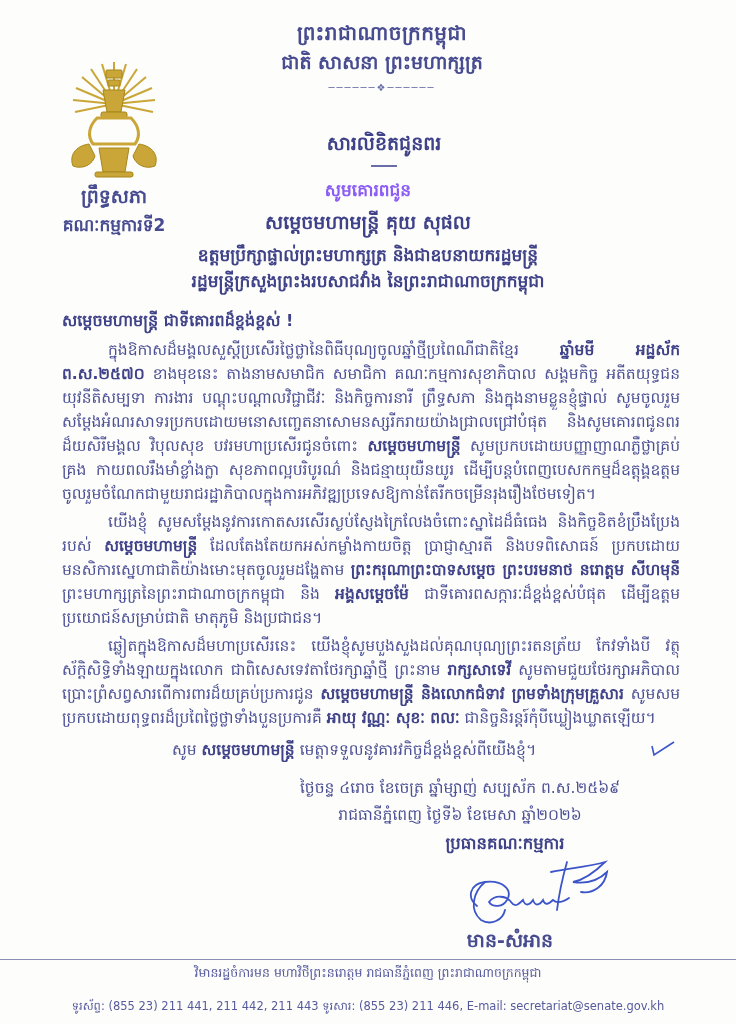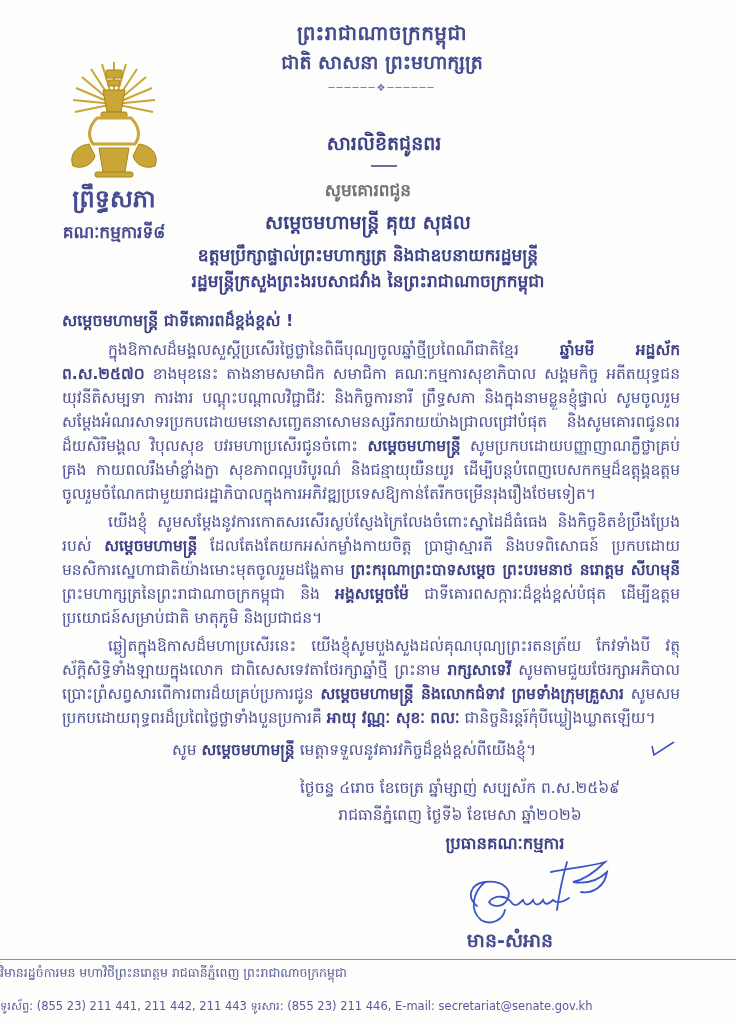--- a/index.html
+++ b/index.html
@@ -14,27 +14,27 @@
   .page{position:relative;width:736px;height:1024px;}
   .b{font-weight:bold;color:#3f4288;}
   
   .header{padding-top:20px;text-align:center;padding-left:28px;}
   .kingdom{font-size:20px;font-weight:bold;color:#474b90;letter-spacing:.5px;}
   .motto{font-size:19px;font-weight:bold;color:#474b90;margin-top:0;}
   .ornament{margin-top:4px;font-size:10px;color:#6a6da8;letter-spacing:2px;}
   
   .emblem-block{position:absolute;left:40px;top:60px;width:148px;text-align:center;}
   .emblem-block svg{display:block;margin:0 auto;}
-  .seal-line1{font-size:24px;font-weight:bold;color:#474b90;margin-top:2px;}
+  .seal-line1{font-size:19px;font-weight:bold;color:#474b90;margin-top:2px;}
   .seal-line2{font-size:17px;font-weight:bold;color:#474b90;margin-top:2px;}
   
   .title-block{margin-top:38px;text-align:center;margin-left:32px;}
   .letter-title{font-size:19px;font-weight:bold;color:#3f4288;}
   .title-dash{width:26px;height:2px;background:#6a6da8;margin:6px auto 0;}
-  .salute-to{margin-top:12px;text-align:center;font-size:17px;font-weight:bold;color:#737373;}
+  .salute-to{margin-top:12px;text-align:center;font-size:17px;font-weight:bold;color:#8b5cf6;}
   .recipient{margin-top:6px;text-align:center;font-size:19px;font-weight:bold;color:#3f4288;}
   .rtitle{margin-top:5px;text-align:center;font-size:17px;font-weight:bold;color:#3f4288;line-height:25px;}
   
   .salutation{margin:16px 58px 0 62px;font-size:16px;font-weight:bold;color:#3f4288;}
   p.body-par{
     margin:4px 56px 0 62px;
     font-size:15.5px;line-height:24px;
     text-align:justify;text-indent:46px;
     color:#4b4f94;
   }
@@ -42,21 +42,21 @@
   .tick{display:inline-block;vertical-align:-3px;margin-left:4px;}
   
   .date-block{margin-top:8px;text-align:center;transform:translateX(92px);font-size:15.5px;line-height:27px;}
   .signer-title{margin-top:4px;text-align:center;transform:translateX(137px);font-size:16.5px;font-weight:bold;color:#3f4288;}
   .signature-wrap{position:absolute;left:455px;top:858px;width:170px;height:80px;}
   .signer-name{position:absolute;left:420px;top:928px;width:180px;text-align:center;font-size:19px;font-weight:bold;color:#474b90;}
   
   .footer{
     position:absolute;left:0;bottom:8px;width:736px;
     border-top:1px solid #8b8db8;
-    padding-top:5px;
+    text-align:center;padding-top:5px;
   }
   .footer-address{font-size:12.5px;color:#565a9c;}
   .footer-contact{font-size:11.5px;color:#565a9c;margin-top:16px;}
 </style>
 </head>
 <body>
 
 <div class="page">
 
   <div class="header">
@@ -90,21 +90,21 @@
         <path d="M44 30 L66 30 L62 52 L48 52 Z"></path>
         <rect x="42" y="52" width="26" height="6" rx="2"></rect>
         <path d="M38 58 C30 66 28 76 34 84 L76 84 C82 76 80 66 72 58 Z" fill="none" stroke="#c9a637" stroke-width="3"></path>
         <path d="M30 84 C16 86 10 96 14 106 C24 110 34 104 36 96 Z"></path>
         <path d="M80 84 C94 86 100 96 96 106 C86 110 76 104 74 96 Z"></path>
         <path d="M40 88 L70 88 L66 112 L44 112 Z"></path>
         <rect x="36" y="112" width="38" height="5" rx="2"></rect>
       </g>
     </svg>
     <div class="seal-line1">ព្រឹទ្ធសភា</div>
-    <div class="seal-line2">គណៈកម្មការទី៨</div>
+    <div class="seal-line2">គណៈកម្មការទី2</div>
   </div>
 
   <div class="title-block">
     <div class="letter-title">សារលិខិតជូនពរ</div>
     <div class="title-dash"></div>
   </div>
   <div class="salute-to">សូមគោរពជូន</div>
   <div class="recipient">សម្ដេចមហាមន្ត្រី គុយ សុផល</div>
   <div class="rtitle">ឧត្ដមប្រឹក្សាផ្ទាល់ព្រះមហាក្សត្រ និងជាឧបនាយករដ្ឋមន្ត្រី</div>
   <div class="rtitle" style="margin-top:1px">រដ្ឋមន្ត្រីក្រសួងព្រះងរបសាជវាំង នៃព្រះរាជាណាចក្រកម្ពុជា</div>

